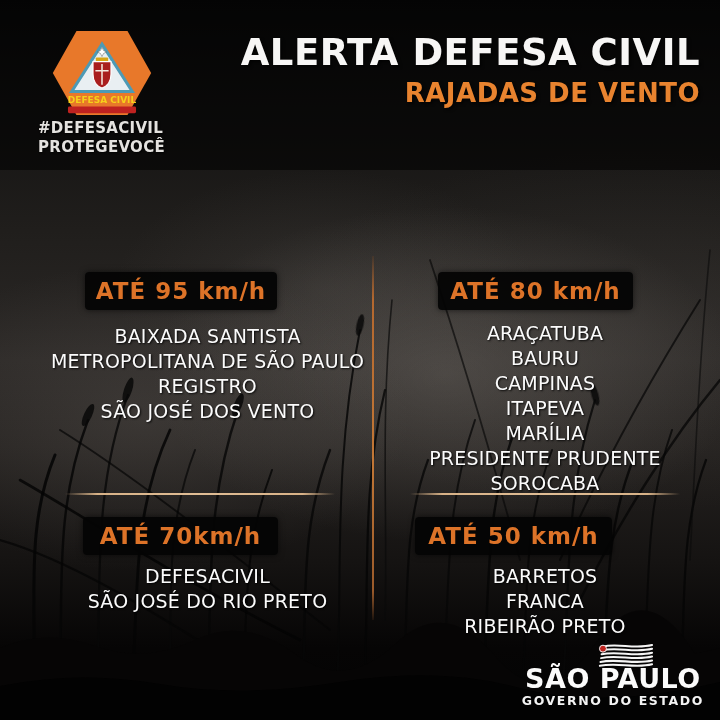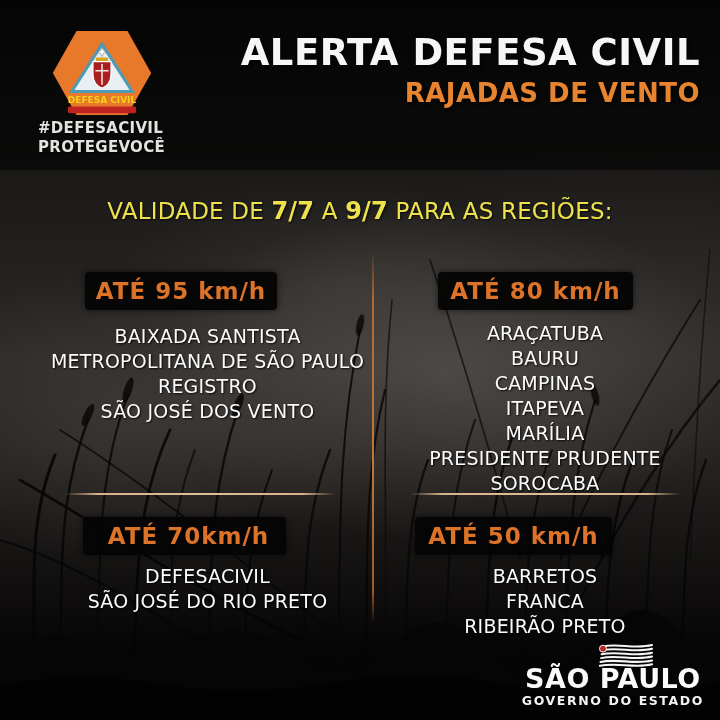--- a/index.html
+++ b/index.html
@@ -33,21 +33,21 @@
   .g80{left:385px;top:272px;width:320px;}
   .g70{left:40px;top:517px;width:335px;}
   .g50{left:385px;top:517px;width:320px;}
   .speed-box{
     height:38px;border-radius:4px;background:rgba(4,4,4,0.95);
     display:flex;align-items:center;justify-content:center;
     box-shadow:0 0 6px rgba(0,0,0,.6);
   }
   .g95 .speed-box{width:192px;margin-left:45px;}
   .g80 .speed-box{width:195px;margin-left:53px;}
-  .g70 .speed-box{width:195px;margin-left:43px;padding-left:8px;}
+  .g70 .speed-box{width:195px;margin-left:43px;}
   .g50 .speed-box{width:197px;margin-left:30px;}
   .speed-box span{color:#dd7328;font-size:23px;font-weight:800;letter-spacing:1px;}
   .region-list{margin-top:14px;color:#fbfbfb;font-size:19px;line-height:25px;font-weight:500;letter-spacing:.2px;text-shadow:1px 1px 2px rgba(0,0,0,.85);}
   .g80 .region-list{margin-top:11px;}
   .g70 .region-list,.g50 .region-list{margin-top:9px;}
 
   
   .divider-v{position:absolute;left:372px;top:256px;width:2px;height:364px;background:linear-gradient(180deg,rgba(122,69,32,.2),#b4682f 12%,#c27736 55%,#9a5a2a 92%,rgba(122,69,32,.15));}
   .divider-h{position:absolute;top:493px;height:2px;background:linear-gradient(90deg,rgba(216,178,135,0),#d8b287 12%,#e0bd95 50%,#d8b287 88%,rgba(216,178,135,0));}
   .dh-left{left:65px;width:270px;}
@@ -119,27 +119,20 @@
   <div class="hashtag layer">
     <div>#DEFESACIVIL</div>
     <div>PROTEGEVOCÊ</div>
   </div>
 
   <div class="titles layer">
     <h1 class="title-main">ALERTA DEFESA CIVIL</h1>
     <h2 class="title-sub">RAJADAS DE VENTO</h2>
   </div>
 
-  <div class="validity layer">
-    <span>VALIDADE DE</span>
-    <b>7/7</b>
-    <span>A</span>
-    <b>9/7</b>
-    <span>PARA AS REGIÕES:</span>
-  </div>
 
   <div class="divider-v layer"></div>
   <div class="divider-h dh-left layer"></div>
   <div class="divider-h dh-right layer"></div>
 
   <section class="region-group g95 layer">
     <div class="speed-box">
       <span>ATÉ 95 km/h</span>
     </div>
     <div class="region-list">

